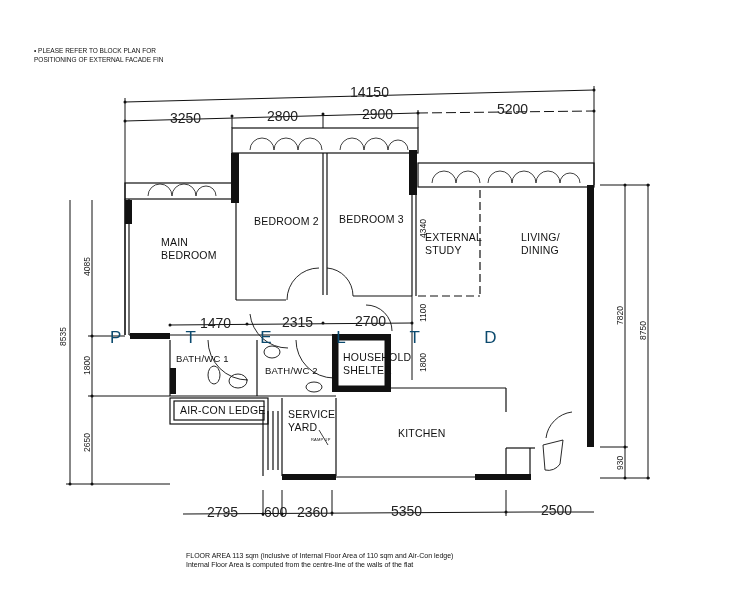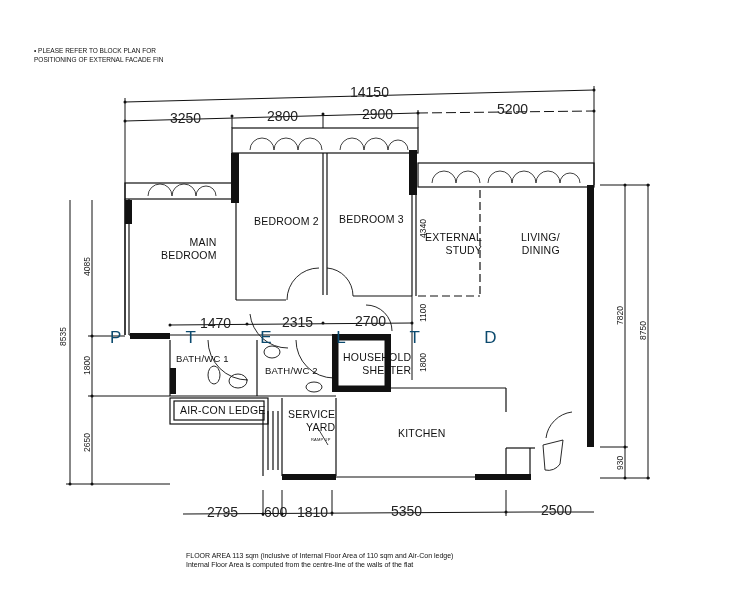--- a/index.html
+++ b/index.html
@@ -1,19 +1,19 @@
 <!DOCTYPE html>
 <html><head>
 <meta charset="utf-8">
 <style>
   html, body { margin:0; padding:0; background:#ffffff; }
   body { width:730px; height:600px; position:relative; overflow:hidden;
          font-family: "Liberation Sans", "DejaVu Sans", sans-serif; color:#111; }
   #plan { position:absolute; left:0; top:0; width:730px; height:600px; }
-  .lbl { position:absolute; font-size:10.5px; letter-spacing:0.2px; line-height:13px; color:#111; white-space:nowrap;text-align:right; }
+  .lbl { position:absolute; font-size:10.5px; letter-spacing:0.2px; line-height:13px; color:#111; white-space:nowrap; }
   .dim { position:absolute; font-size:14px; color:#222; white-space:nowrap; }
   .vdim { position:absolute; font-size:8.5px; color:#222; white-space:nowrap; transform:rotate(-90deg); transform-origin:left top; }
   .note { position:absolute; left:34px; top:46px; font-size:6.5px; line-height:9px; color:#111; }
   .title-block { position:absolute; left:186px; top:551px; color:#111; }
   .t1 { font-size:11.5px; line-height:13px; }
   .t2 { font-size:11px; line-height:13px; }
   .t3 { font-size:7px; line-height:9px; }
   .watermark { position:absolute; left:110px; top:328px; font-size:17px; letter-spacing:30px; color:#0c4a6e; white-space:nowrap; }
 </style>
 </head>
@@ -200,21 +200,21 @@
 </div>
 
 <div class="dim" style="left:350px;top:84px">14150</div>
 <div class="dim" style="left:170px;top:110px">3250</div>
 <div class="dim" style="left:267px;top:108px">2800</div>
 <div class="dim" style="left:362px;top:106px">2900</div>
 <div class="dim" style="left:497px;top:101px">5200</div>
 
 <div class="dim" style="left:207px;top:504px">2795</div>
 <div class="dim" style="left:264px;top:504px">600</div>
-<div class="dim" style="left:297px;top:504px">1810</div>
+<div class="dim" style="left:297px;top:504px">2360</div>
 <div class="dim" style="left:391px;top:503px">5350</div>
 <div class="dim" style="left:541px;top:502px">2500</div>
 
 <div class="vdim" style="left:58px;top:346px">8535</div>
 <div class="vdim" style="left:82px;top:276px">4085</div>
 <div class="vdim" style="left:82px;top:375px">1800</div>
 <div class="vdim" style="left:82px;top:452px">2650</div>
 
 <div class="vdim" style="left:615px;top:325px">7820</div>
 <div class="vdim" style="left:638px;top:340px">8750</div>

